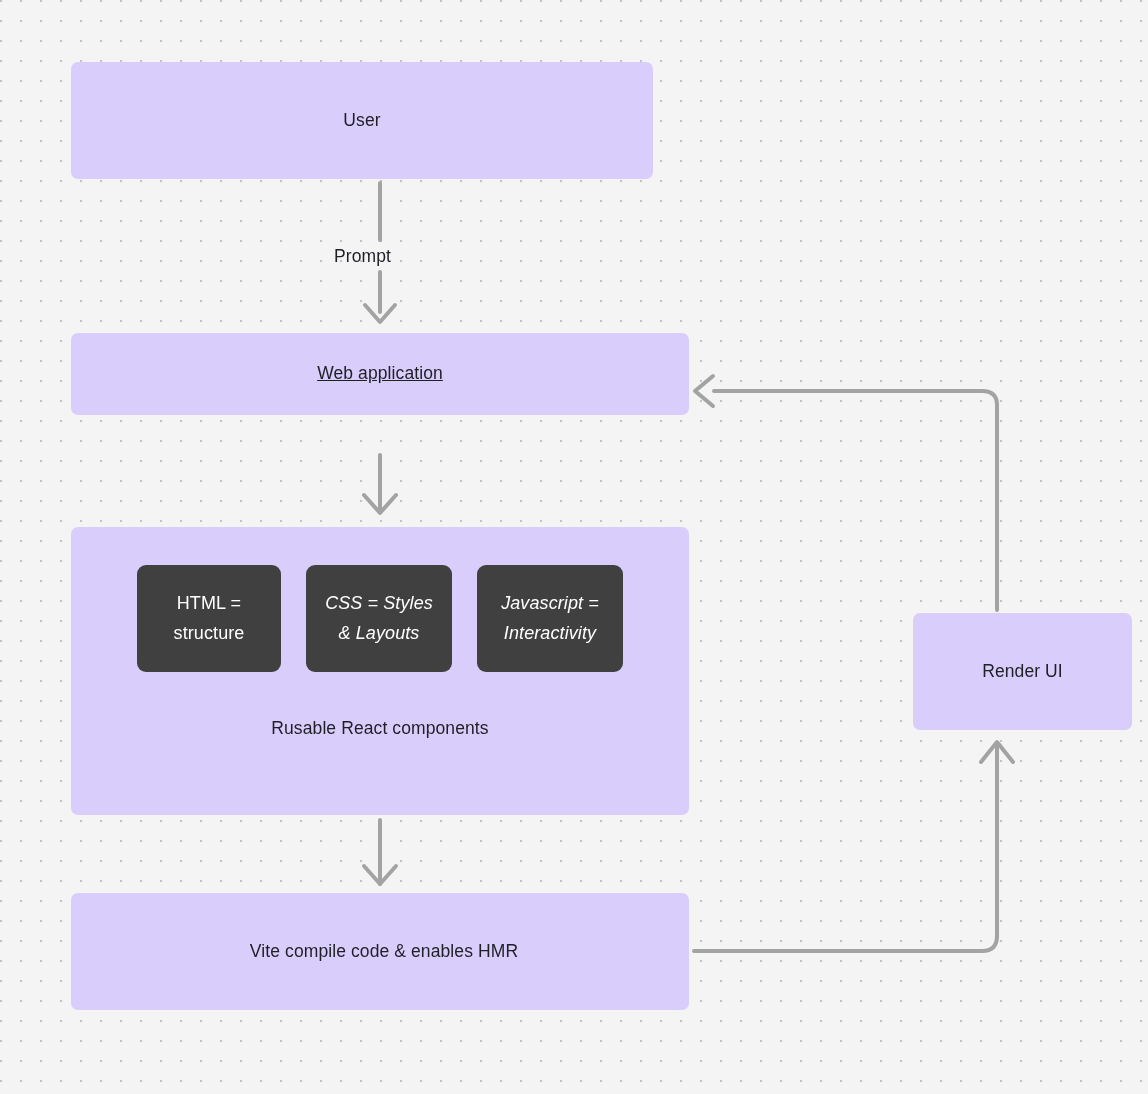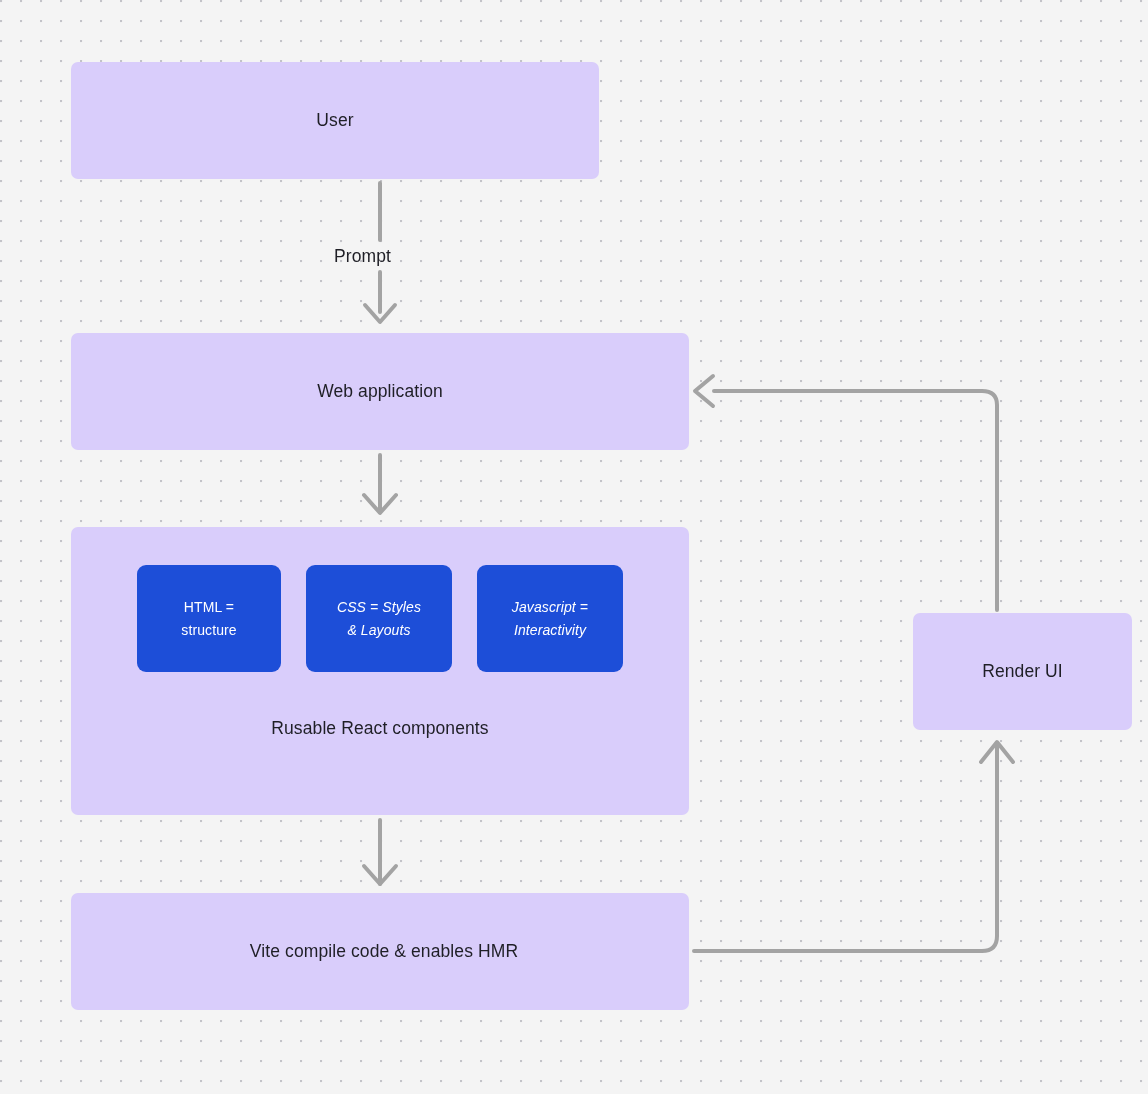--- a/index.html
+++ b/index.html
@@ -42,43 +42,43 @@
     display: flex;
     align-items: center;
     justify-content: center;
     color: #1f1f26;
     font-size: 17.5px;
     line-height: 1.35;
     text-align: center;
     letter-spacing: 0.1px;
   }
 
-  .node-user        { left: 71px;  top: 62px;  width: 528px; height: 117px; }
-  .node-webapp      { left: 71px;  top: 333px; width: 618px; height: 117px; }
+  .node-user        { left: 71px;  top: 62px;  width: 582px; height: 117px; }
+  .node-webapp      { left: 71px;  top: 333px; width: 618px; height: 82px; text-decoration: underline; }
   .node-group       { left: 71px;  top: 527px; width: 618px; height: 288px;
                       display: block; }
   .node-vite        { left: 71px;  top: 893px; width: 618px; height: 117px; padding-left: 8px; }
   .node-render      { left: 913px; top: 613px; width: 219px; height: 117px; }
 
   
   .chip-row {
     position: absolute;
     left: 66px;
     top: 38px;
     width: 486px;
     height: 107px;
     display: flex;
     gap: 25px;
   }
   .chip {
     flex: 1 1 0;
-    background: #1d4ed8;
+    background: #404040;
     border-radius: 9px;
     color: #ffffff;
-    font-size: 14px;
+    font-size: 18px;
     line-height: 1.63;
     display: flex;
     align-items: center;
     justify-content: center;
     text-align: center;
     padding: 0 6px;
   }
   .chip-html { flex: 0 0 144px; }
   .chip-css  { flex: 0 0 146px; font-style: italic; }
   .chip-js   { flex: 0 0 146px; font-style: italic; }

